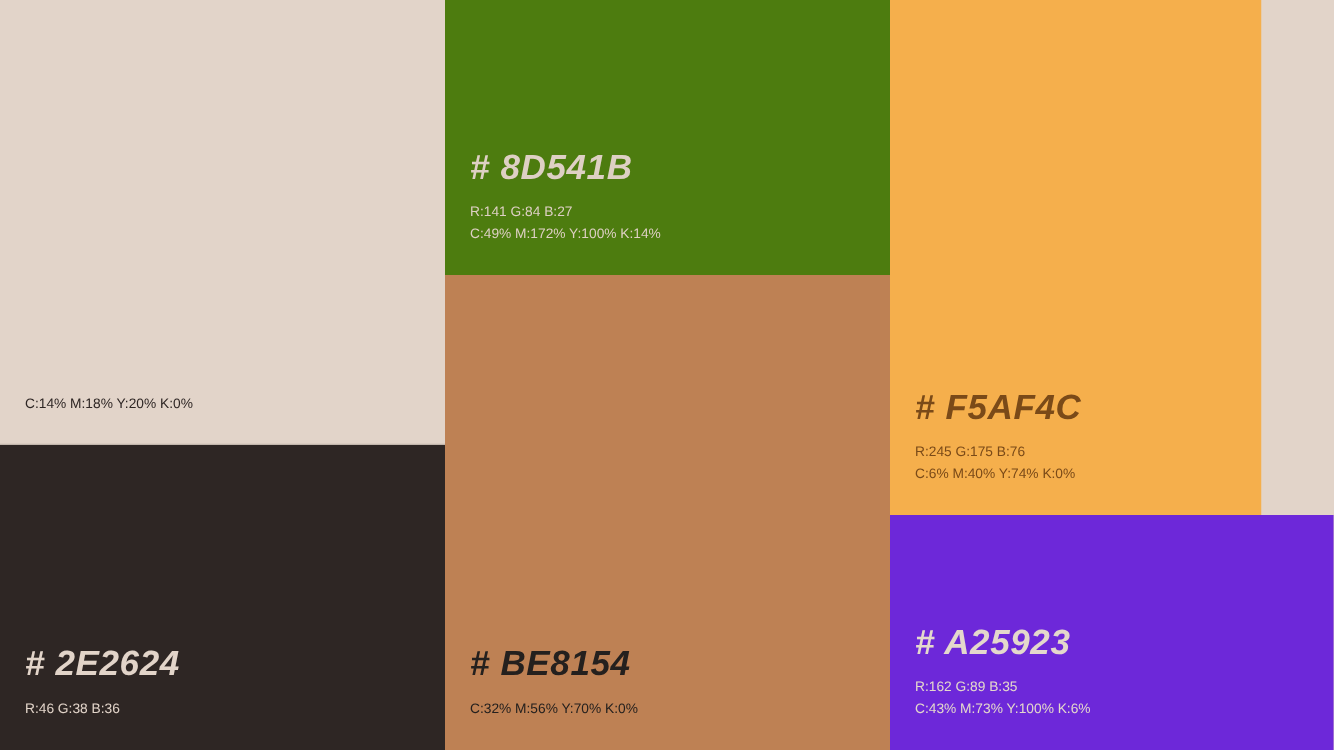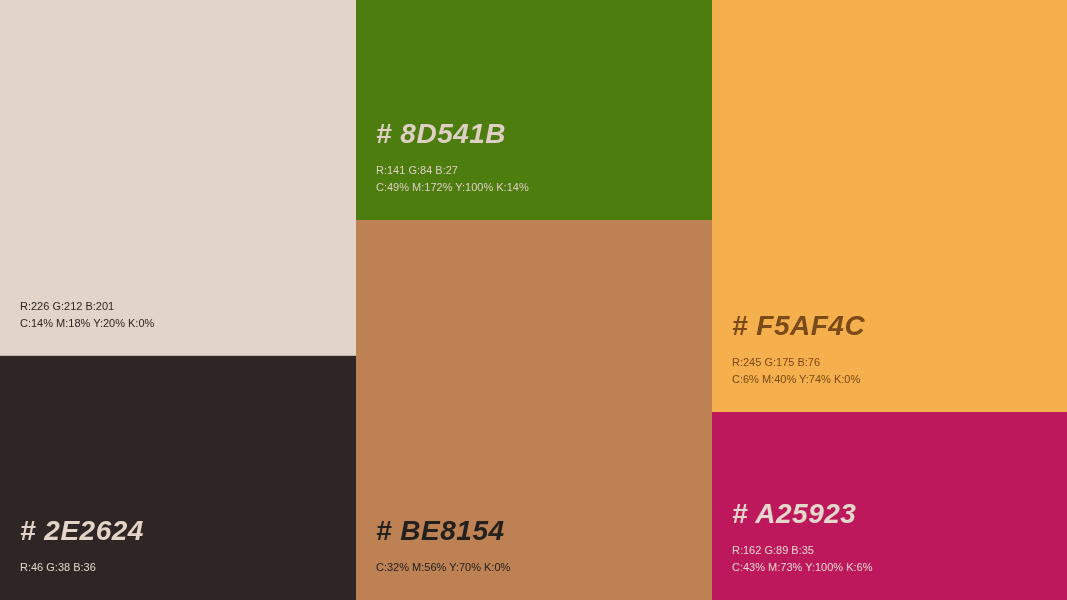--- a/index.html
+++ b/index.html
@@ -50,41 +50,40 @@
 
   
   #sw-e2d4c9 { left: 0;   top: 0;   width: 356px; height: 356px; }
   #sw-2e2624 { left: 0;   top: 356px; width: 356px; height: 244px; }
 
   
   #sw-8d541b { left: 356px; top: 0;   width: 356px; height: 220px; }
   #sw-be8154 { left: 356px; top: 220px; width: 356px; height: 380px; }
 
   
-  #sw-f5af4c { left: 712px; top: 0;   width: 355px; height: 412px; }
+  #sw-f5af4c { left: 712px; top: 0;   width: 297px; height: 412px; }
   #sw-a25923 { left: 712px; top: 412px; width: 355px; height: 188px; }
 
   
   .seam {
     position: absolute;
     left: 0;
     bottom: 0;
     width: 100%;
     height: 1px;
     background: rgba(0,0,0,0.14);
   }
 </style>
 </head>
 <body>
 
 <div class="palette">
 
   <div class="swatch" id="sw-e2d4c9" style="background: rgb(226, 212, 201); color: rgb(46, 38, 36);">
     <div class="swatch-text">
-      <div class="rgb">R:226  G:212  B:201</div>
       <div class="cmyk">C:14% M:18% Y:20% K:0%</div>
     </div>
     <div class="seam"></div>
   </div>
 
   <div class="swatch" id="sw-2e2624" style="background: rgb(46, 38, 36); color: rgb(226, 212, 201);">
     <div class="swatch-text">
       <div class="hex"># 2E2624</div>
       <div class="rgb">R:46  G:38  B:36</div>
     </div>
@@ -106,21 +105,21 @@
   </div>
 
   <div class="swatch" id="sw-f5af4c" style="background: rgb(245, 175, 76); color: rgb(122, 74, 24);">
     <div class="swatch-text">
       <div class="hex"># F5AF4C</div>
       <div class="rgb">R:245  G:175  B:76</div>
       <div class="cmyk">C:6% M:40% Y:74% K:0%</div>
     </div>
   </div>
 
-  <div class="swatch" id="sw-a25923" style="background: #be185d; color: rgb(228, 216, 204);">
+  <div class="swatch" id="sw-a25923" style="background: #6d28d9; color: rgb(228, 216, 204);">
     <div class="swatch-text">
       <div class="hex"># A25923</div>
       <div class="rgb">R:162  G:89  B:35</div>
       <div class="cmyk">C:43% M:73% Y:100% K:6%</div>
     </div>
   </div>
 
 </div>
 
 </body></html>

